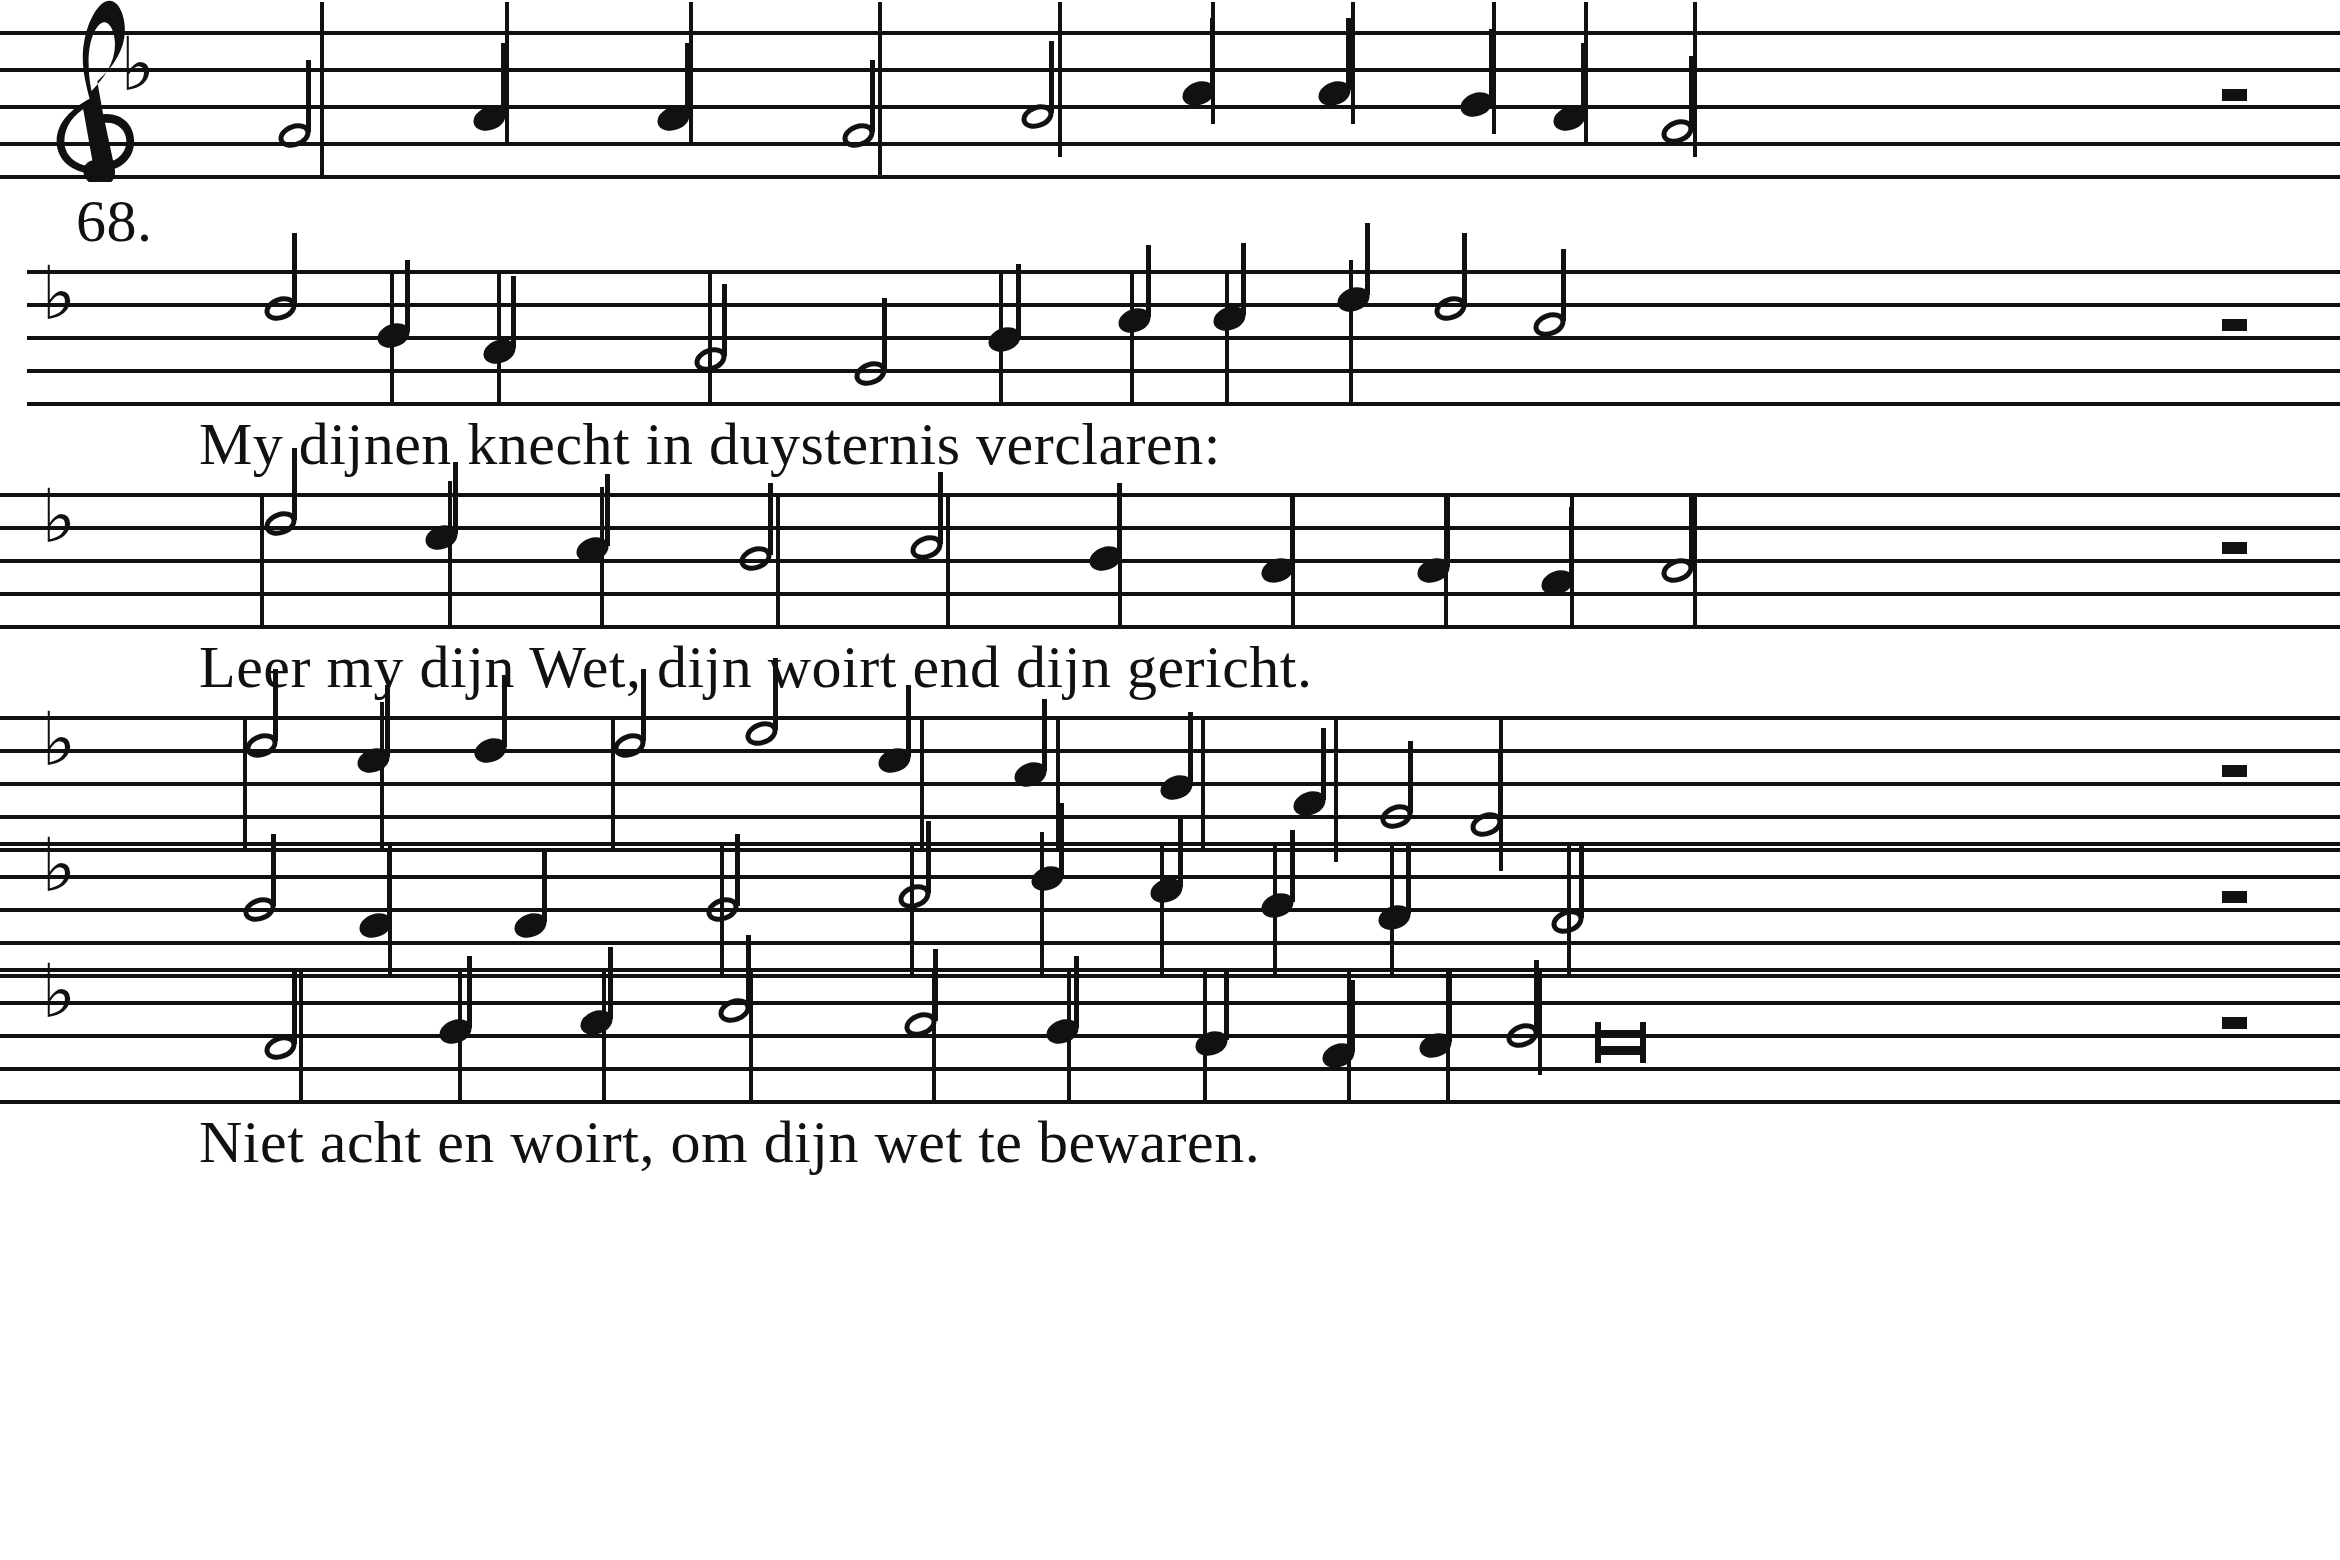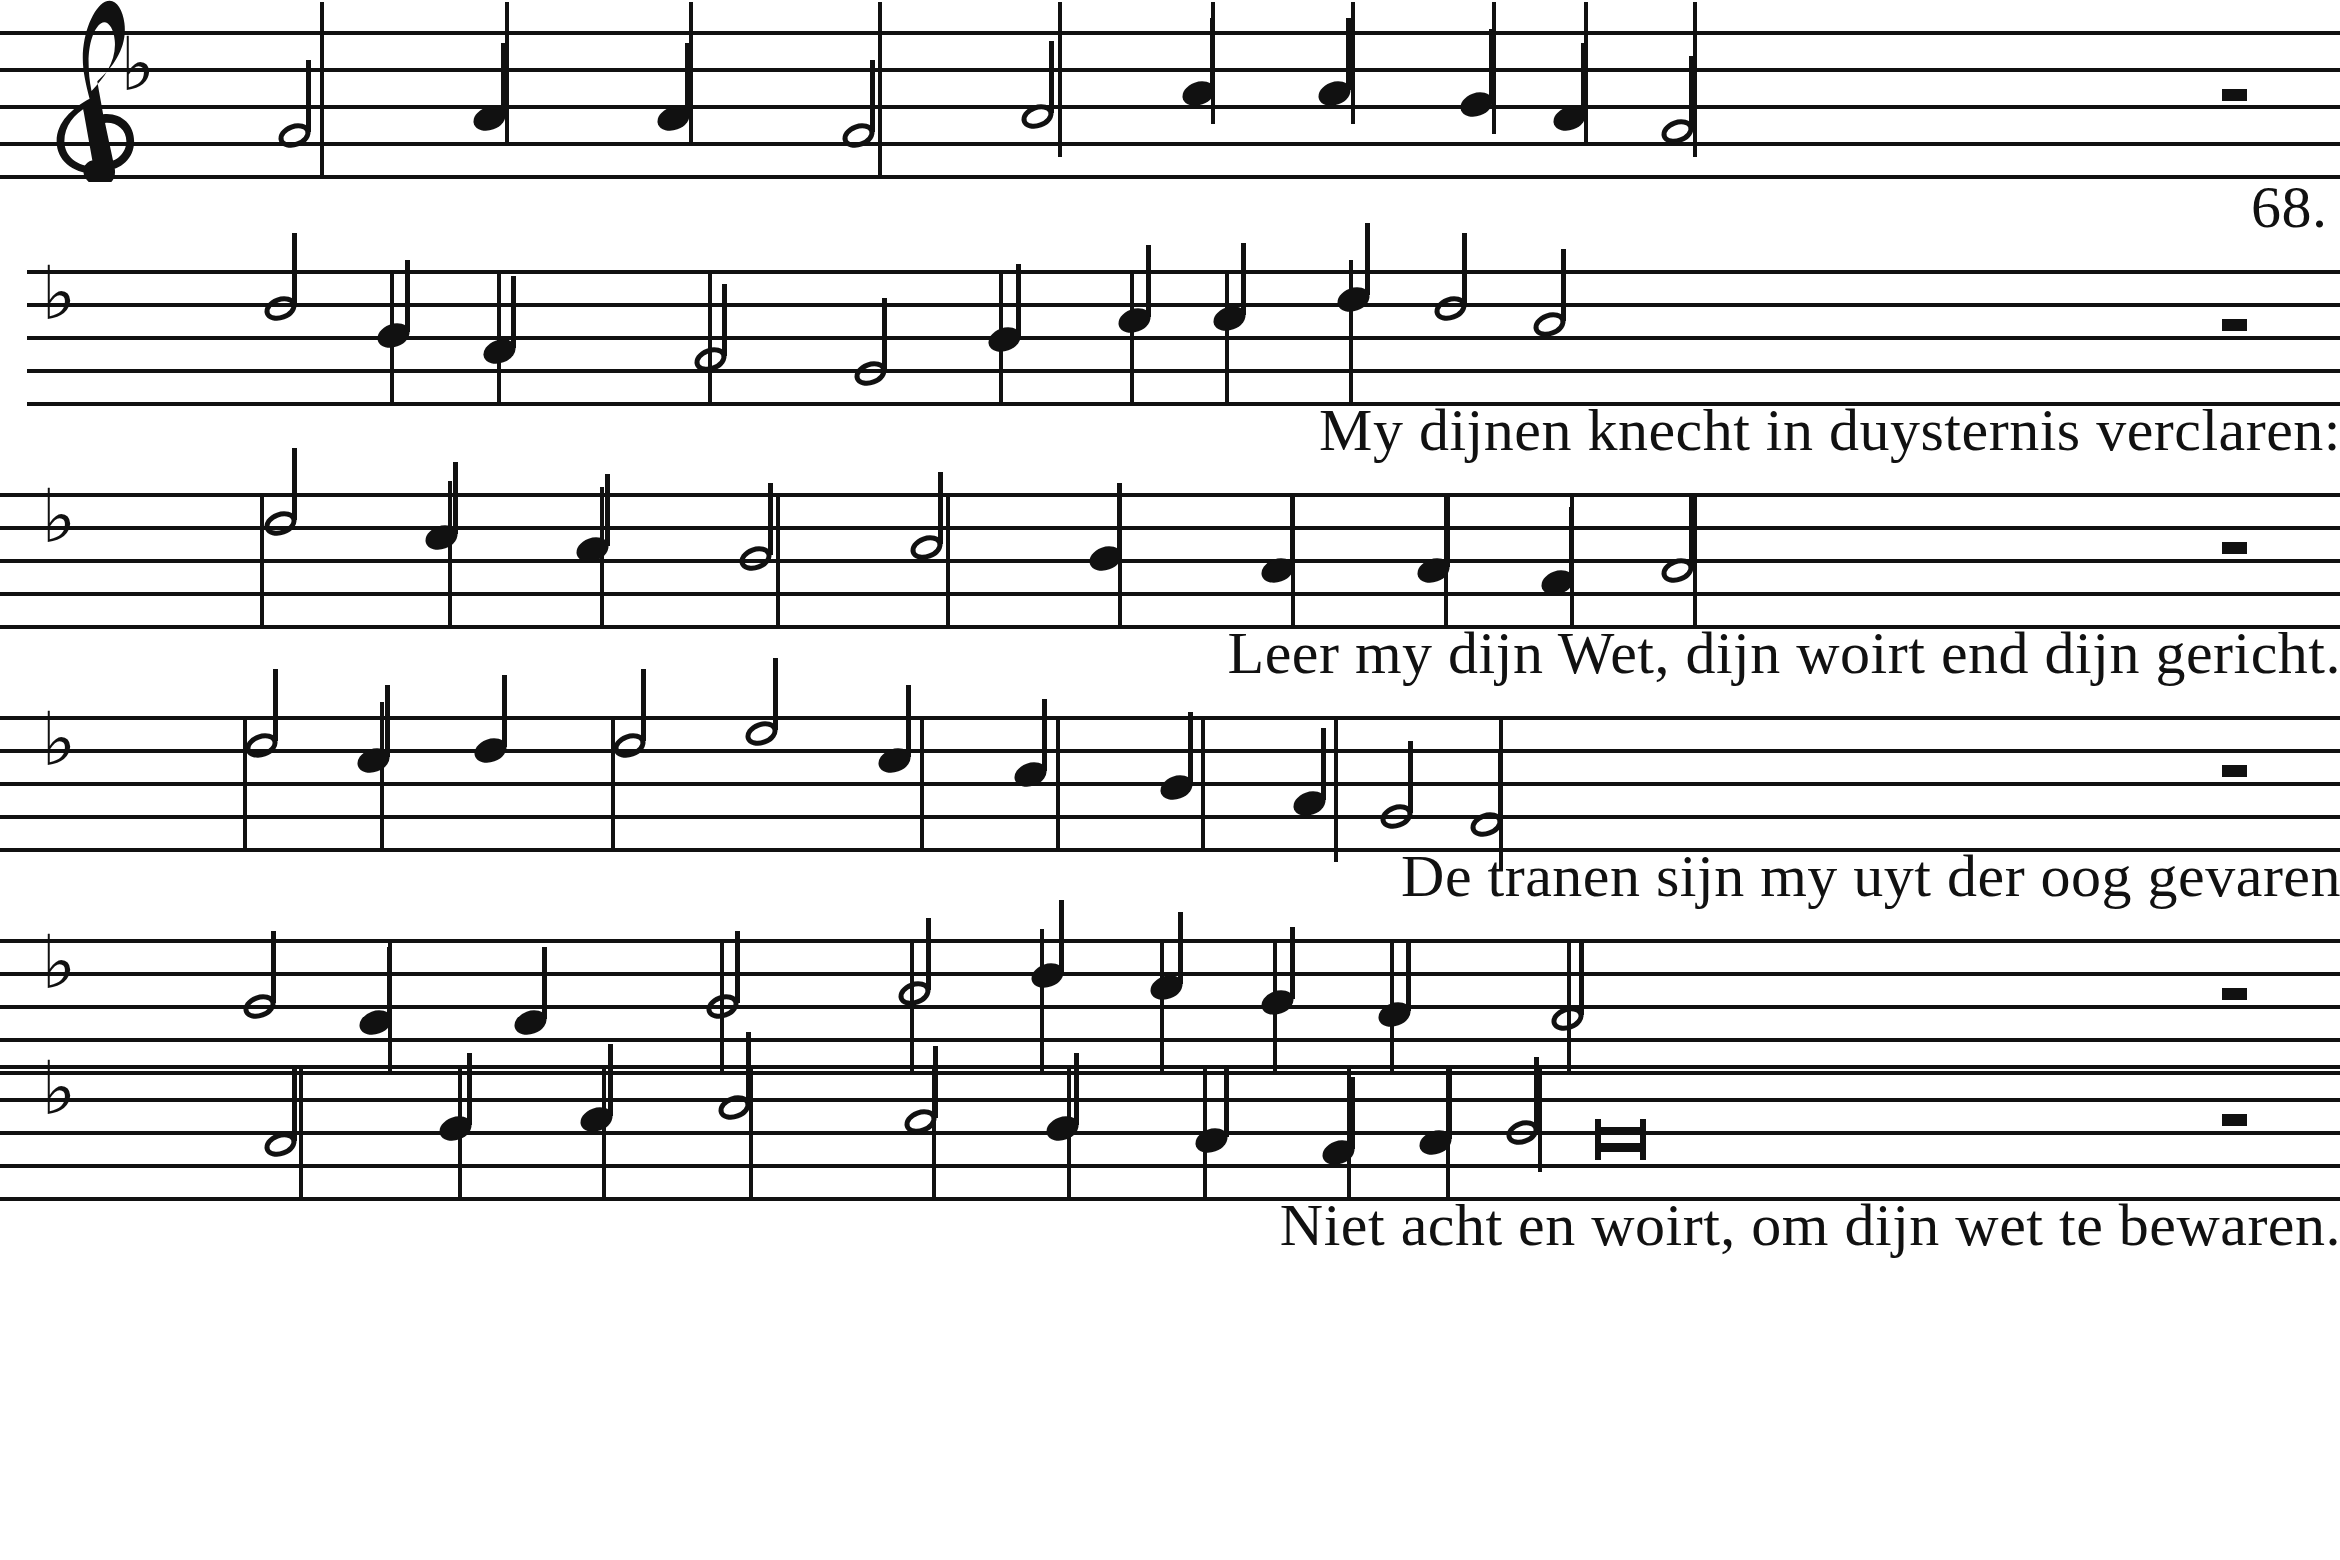--- a/index.html
+++ b/index.html
@@ -90,22 +90,21 @@
   .lyric {
     font-family: "Liberation Serif", serif;
     font-size: 60px;
     color: #111111;
     letter-spacing: 0.5px;
     white-space: nowrap;
   }
   .lyric-row {
     height: 97px;
     display: flex;
-    align-items: flex-end;
-    flex-direction: column;
+    align-items: center;
   }
   .lyric-indent-0 { padding-left: 76px; }
   .lyric-indent-1 { padding-left: 199px; }
   .verse-num {
     padding-right: 13.6px;
   }
 </style>
 </head>
 <body>
 
@@ -309,23 +308,20 @@
         <div class="stem" style="left: 641px; top: -47px; height: 72px;"></div>
         <div class="stem" style="left: 773px; top: -58px; height: 72px;"></div>
         <div class="stem" style="left: 906px; top: -31px; height: 72px;"></div>
         <div class="stem" style="left: 1042px; top: -17.5px; height: 72px;"></div>
         <div class="stem" style="left: 1188px; top: -3.9px; height: 72px;"></div>
         <div class="stem" style="left: 1321px; top: 11.6px; height: 72px;"></div>
         <div class="stem" style="left: 1408px; top: 25px; height: 72px;"></div>
         <div class="stem" style="left: 1498px; top: 33px; height: 72px;"></div>
       </div>
 
-    <div class="lyric-row lyric-indent-1">
-      <span class="lyric">De tranen sijn my uyt der oog gevaren</span>
-    </div>
   </div>
 
   <div class="system">
     <div class="staff" style="height:126px;">
       <div class="line" style="top:0px;"></div>
       <div class="line" style="top:33px;"></div>
       <div class="line" style="top:66px;"></div>
       <div class="line" style="top:99px;"></div>
       <div class="line" style="top:132px;"></div>
 

